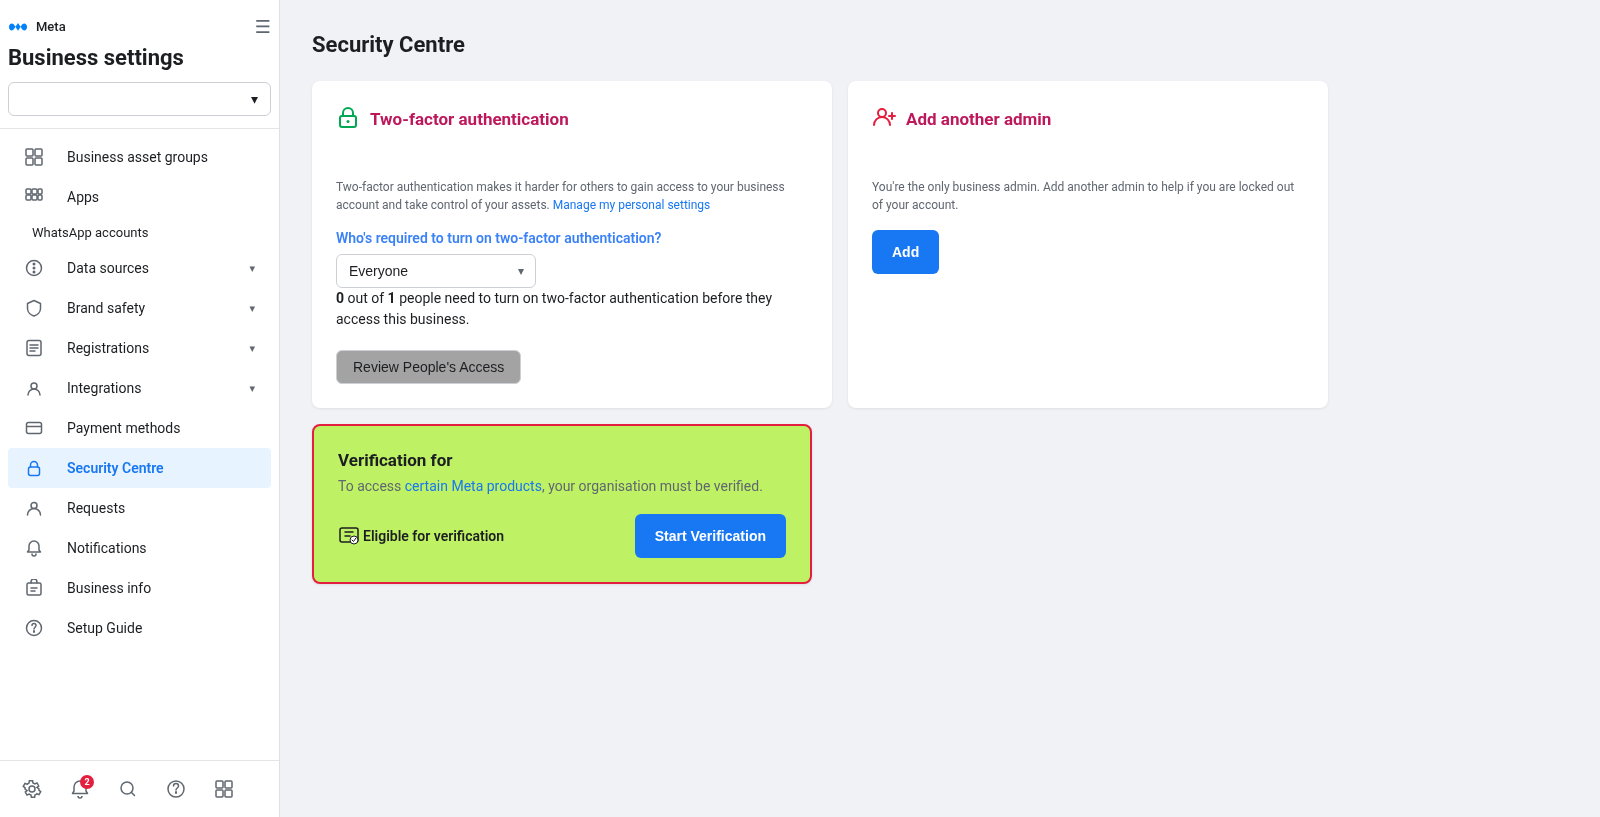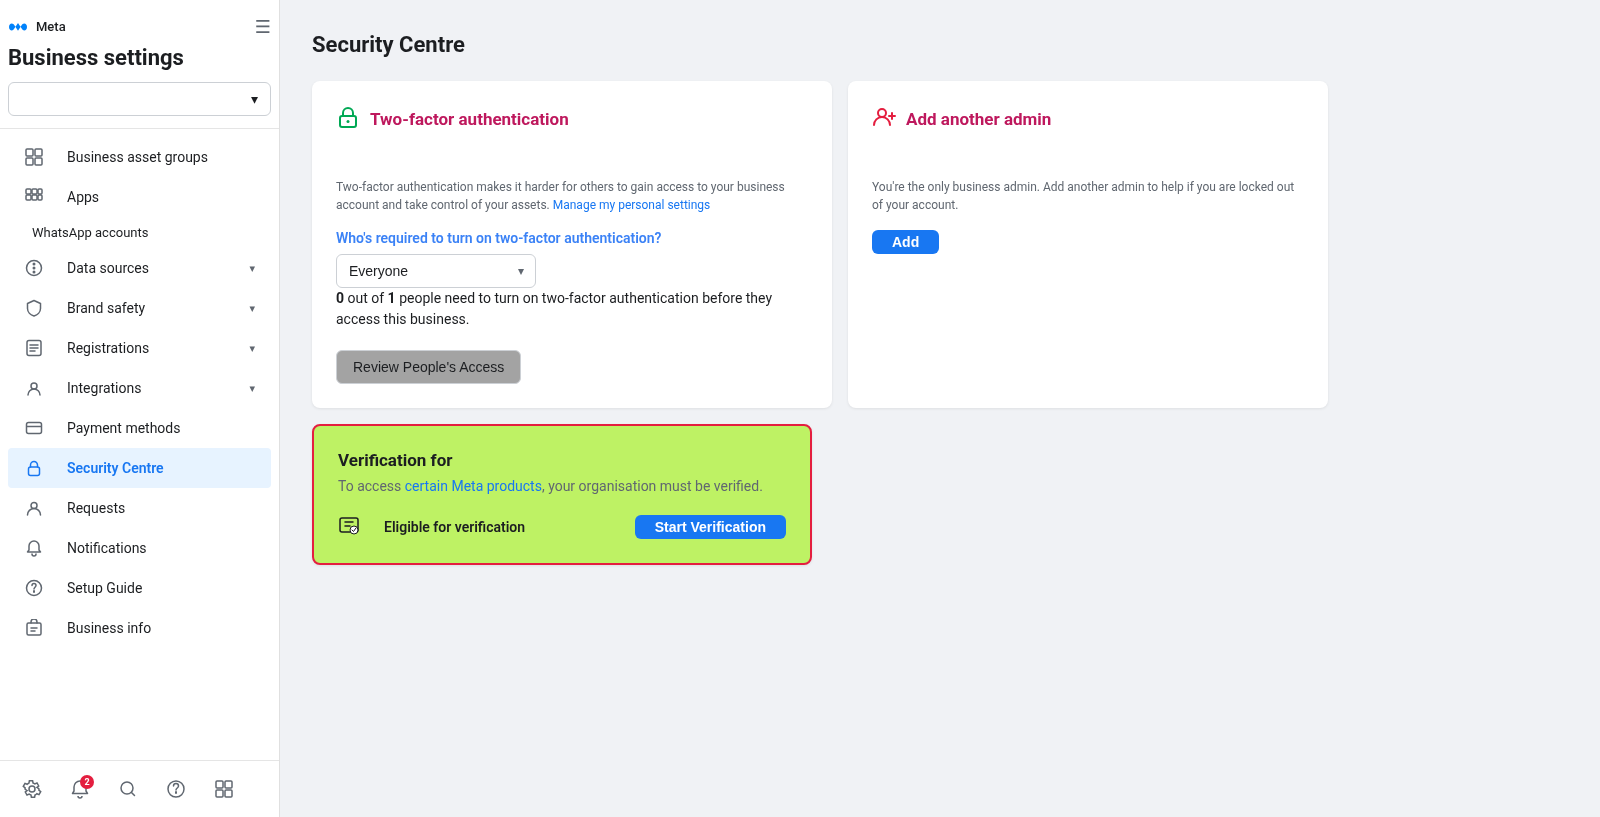--- a/index.html
+++ b/index.html
@@ -43,31 +43,31 @@
     .two-factor-label { font-size: 14px; font-weight: 600; color: #3b82f6; margin-bottom: 8px; }
     .dropdown-wrapper { position: relative; display: inline-block; }
     .dropdown-input { border: 1px solid #ccd0d5; border-radius: 6px; padding: 8px 40px 8px 12px; font-size: 14px; appearance: none; cursor: pointer; background: #fff; min-width: 200px; color: #1c1e21; }
     .dropdown-arrow { position: absolute; right: 12px; top: 50%; transform: translateY(-50%); pointer-events: none; font-size: 12px; color: #606770; }
 
     .status-text { font-size: 14px; color: #1c1e21; margin-bottom: 20px; line-height: 1.5; }
     .status-text strong { font-weight: 700; }
 
     .btn-secondary { border: 1px solid #ccd0d5; background: #a3a3a3; border-radius: 6px; padding: 8px 16px; font-size: 14px; cursor: pointer; color: #1c1e21; font-weight: 500; }
 
-    .btn-primary { background: #1877f2; color: #fff; border: none; border-radius: 6px; padding: 4px 20px; font-size: 14px; font-weight: 600; cursor: pointer; }
+    .btn-primary { background: #1877f2; color: #fff; border: none; border-radius: 6px; padding: 14px 20px; font-size: 14px; font-weight: 600; cursor: pointer; }
 
     .admin-card { max-width: 480px; }
 
     
     .verification-card { background: #bef264; border-radius: 8px; padding: 24px; border: 2px solid #e41e3f; box-shadow: 0 1px 3px rgba(0,0,0,0.08); max-width: 500px; }
     .verification-title { font-size: 17px; font-weight: 700; color: #1c1e21; margin-bottom: 8px; }
     .verification-desc { font-size: 14px; color: #606770; margin-bottom: 20px; }
     .verification-desc a { color: #1877f2; text-decoration: none; text-align: right; }
     .verification-status-row { display: flex; align-items: center; justify-content: space-between; }
-    .verification-status { display: flex; align-items: center; gap: 24px; font-size: 14px; font-weight: 600; color: #1c1e21; }
+    .verification-status { display: flex; align-items: center; gap: 3px; font-size: 14px; font-weight: 600; color: #1c1e21; }
   </style>
 </head>
 <body>
 
 <div class="sidebar">
   <div class="sidebar-header">
     <div class="sidebar-logo">
       <div class="meta-logo">
 
         <svg class="meta-icon" viewBox="0 0 40 20" fill="none" xmlns="http://www.w3.org/2000/svg">
@@ -197,37 +197,37 @@
             <path d="M9 2a5 5 0 00-5 5v4l-1.5 2h13L14 11V7a5 5 0 00-5-5z" stroke="#606770" stroke-width="1.5" stroke-linejoin="round"></path>
             <path d="M7 15a2 2 0 004 0" stroke="#606770" stroke-width="1.5" stroke-linecap="round"></path>
           </svg>
       </span>
       <span>Notifications</span>
     </div>
 
     <div class="nav-item">
       <span class="nav-icon">
         <svg width="18" height="18" viewBox="0 0 18 18" fill="none">
+            <rect x="2" y="4" width="14" height="12" rx="1.5" stroke="#606770" stroke-width="1.5"></rect>
+            <path d="M6 4V3a3 3 0 016 0v1" stroke="#606770" stroke-width="1.5" stroke-linecap="round"></path>
+            <path d="M6 9h6M6 12h4" stroke="#606770" stroke-width="1.5" stroke-linecap="round"></path>
+          </svg>
+      </span>
+      <span>Business info</span>
+    </div>
+
+    <div class="nav-item">
+      <span class="nav-icon">
+        <svg width="18" height="18" viewBox="0 0 18 18" fill="none">
             <circle cx="9" cy="9" r="7.5" stroke="#606770" stroke-width="1.5"></circle>
             <path d="M9 13v-1" stroke="#606770" stroke-width="2" stroke-linecap="round"></path>
             <path d="M9 10c0-1.5 2-2 2-3.5a2 2 0 10-4 0" stroke="#606770" stroke-width="1.5" stroke-linecap="round"></path>
           </svg>
       </span>
       <span>Setup Guide</span>
-    </div>
-
-    <div class="nav-item">
-      <span class="nav-icon">
-        <svg width="18" height="18" viewBox="0 0 18 18" fill="none">
-            <rect x="2" y="4" width="14" height="12" rx="1.5" stroke="#606770" stroke-width="1.5"></rect>
-            <path d="M6 4V3a3 3 0 016 0v1" stroke="#606770" stroke-width="1.5" stroke-linecap="round"></path>
-            <path d="M6 9h6M6 12h4" stroke="#606770" stroke-width="1.5" stroke-linecap="round"></path>
-          </svg>
-      </span>
-      <span>Business info</span>
     </div>
   </div>
 
   <div class="sidebar-footer">
     <div class="footer-icon">
       <svg width="20" height="20" viewBox="0 0 20 20" fill="none">
           <path d="M10 13a3 3 0 100-6 3 3 0 000 6z" stroke="#606770" stroke-width="1.5"></path>
           <path d="M17 10a7 7 0 01-.1 1.2l1.8 1.4-1.7 3-2.2-.9A7 7 0 0113 16l-.4 2.3h-3.2L9 16a7 7 0 01-1.8-.9l-2.2.9-1.7-3 1.8-1.4A7 7 0 013 10a7 7 0 01.1-1.2L1.3 7.4l1.7-3 2.2.9A7 7 0 017 4l.4-2.3h3.2L11 4a7 7 0 011.8.9l2.2-.9 1.7 3-1.8 1.4A7 7 0 0117 10z" stroke="#606770" stroke-width="1.5"></path>
         </svg>
     </div>

